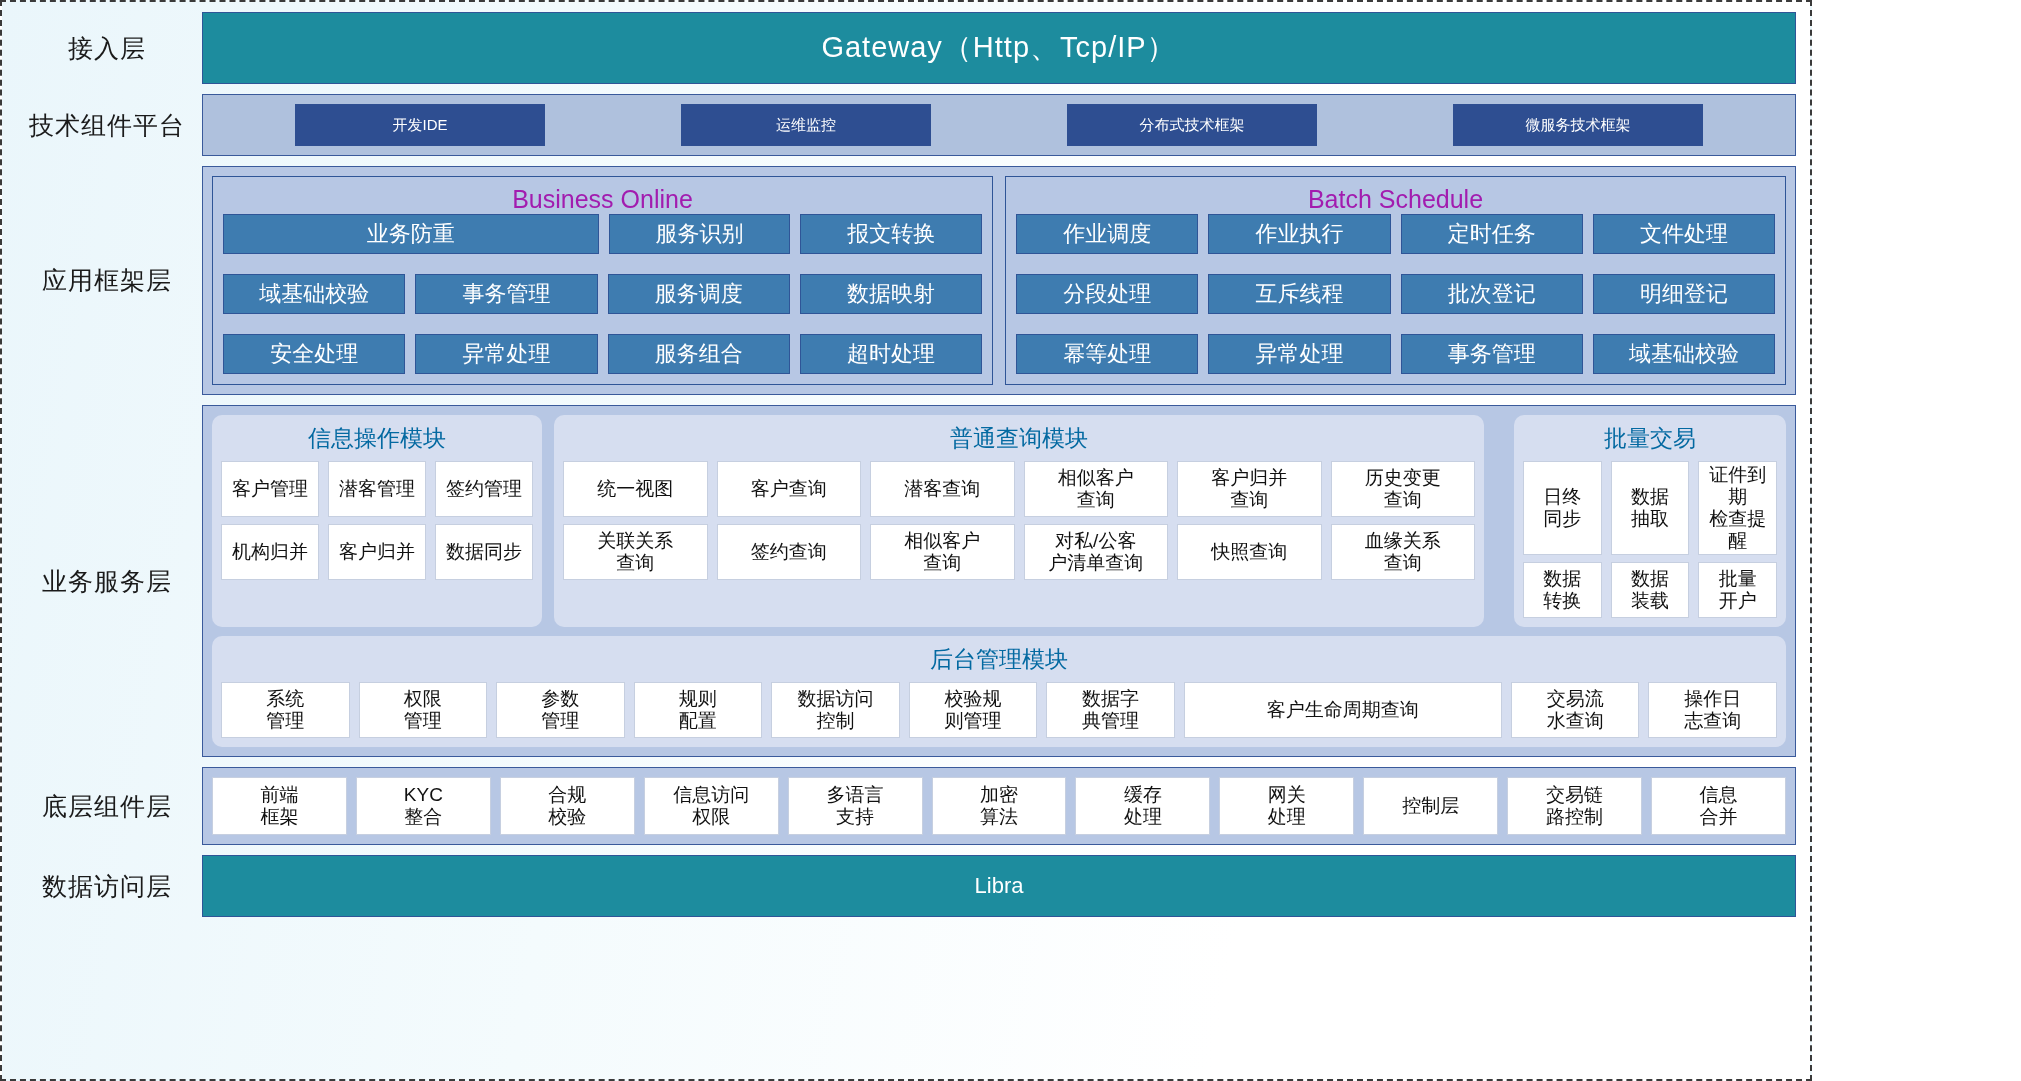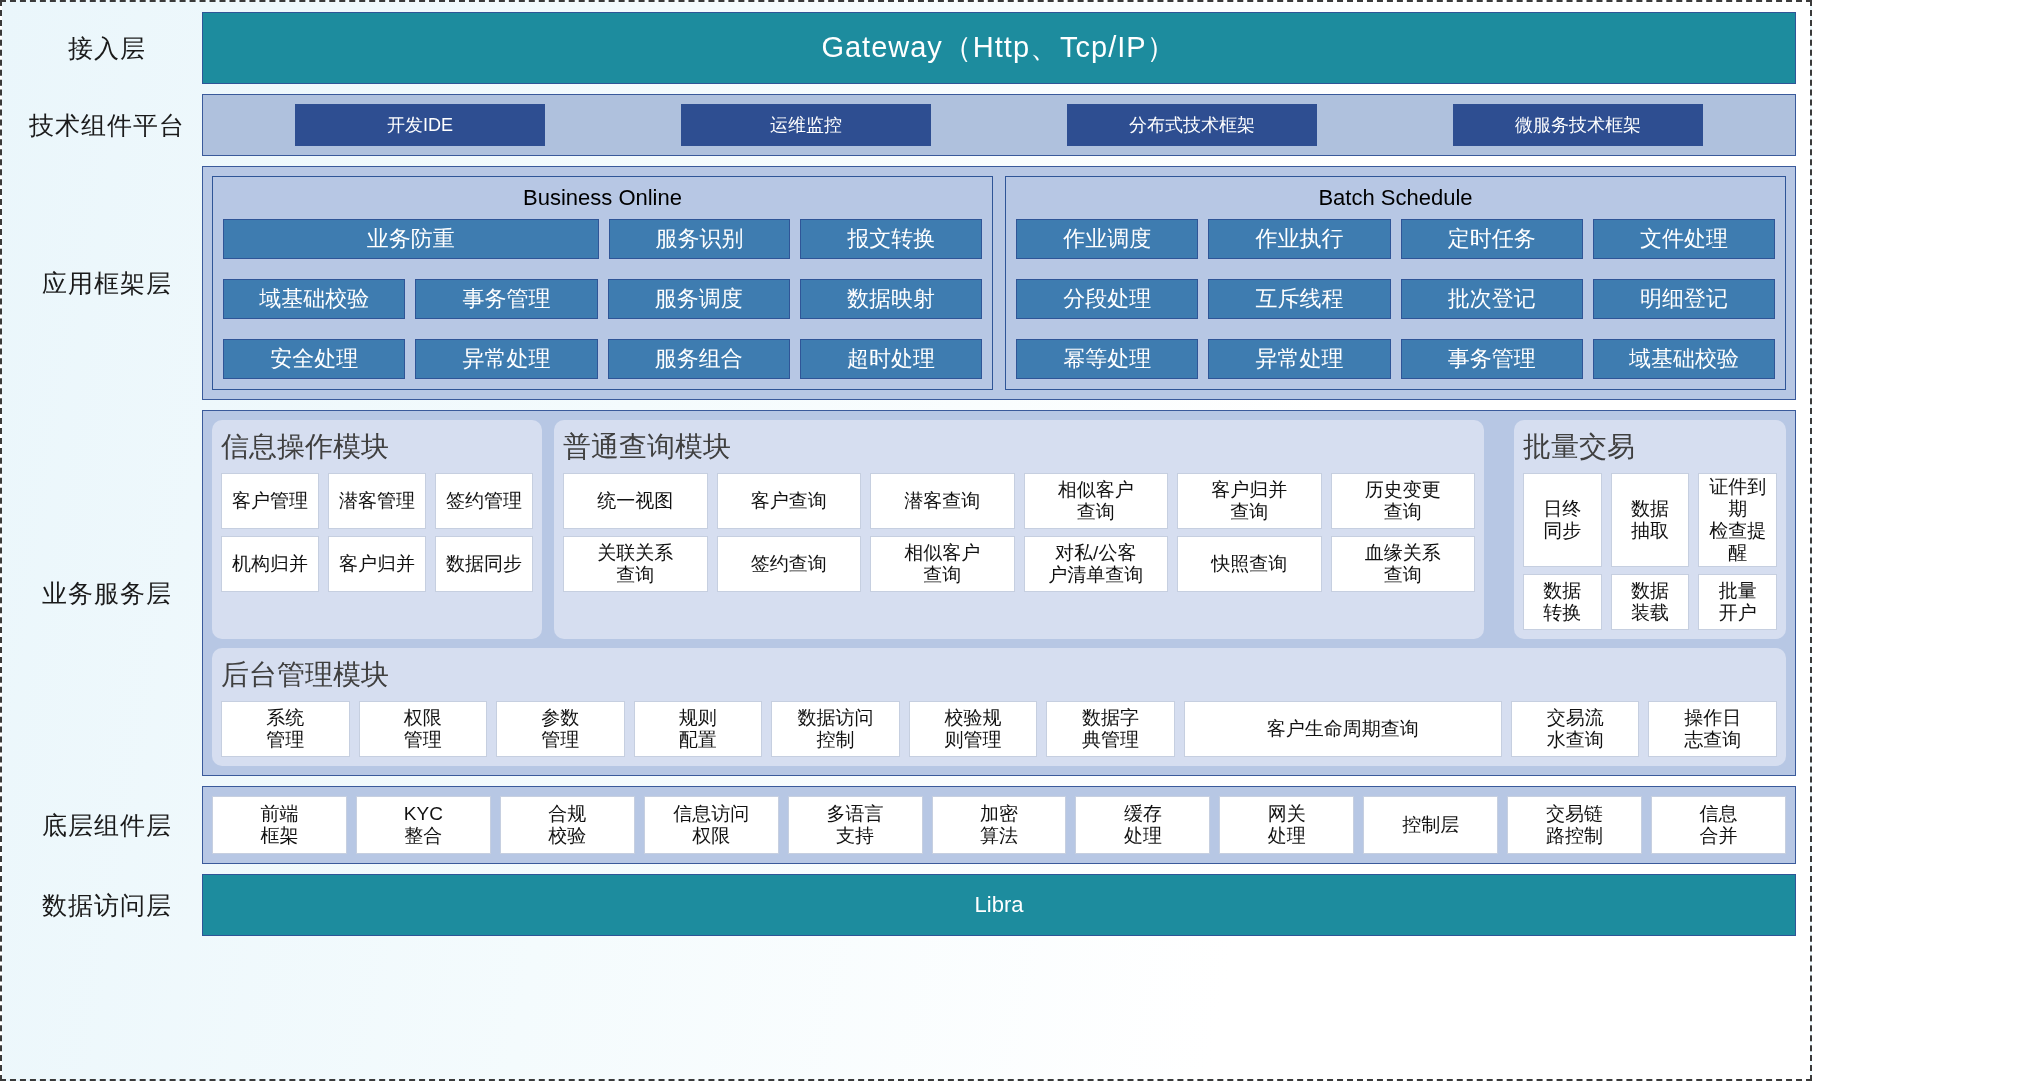--- a/index.html
+++ b/index.html
@@ -48,21 +48,21 @@
   .tech-strip {
     background: #afc1dd;
     border: 1px solid #3a5a9b;
     height: 62px;
     display: flex; align-items: center; justify-content: space-around;
     padding: 0 24px;
   }
   .tech-chip {
     background: #2e4e91;
     color: #ffffff;
-    font-size: 18px;
+    font-size: 15px;
     height: 42px;
     min-width: 250px;
     display: flex; align-items: center; justify-content: center;
     padding: 0 18px;
   }
 
   
   .appfw {
     background: #b7c7e4;
     border: 1px solid #3a5a9b;
@@ -70,23 +70,23 @@
     display: flex; gap: 12px;
   }
   .fw-panel {
     background: #b7c7e4;
     border: 1.5px solid #2f5597;
     flex: 1 1 0;
     padding: 8px 10px 10px;
   }
   .fw-title {
     text-align: center;
-    font-size: 22px;
-    color: #000000;
-    margin-bottom: 8px;
+    font-size: 25px;
+    color: #a21caf;
+    margin-bottom: 0;
   }
   .fw-grid { display: flex; flex-direction: column; gap: 20px; }
   .fw-line { display: flex; gap: 10px; }
   .fw-cell {
     background: #3e7cb0;
     border: 1px solid #2f5597;
     color: #ffffff;
     font-size: 22px;
     height: 40px;
     flex: 1 1 0;
@@ -102,22 +102,23 @@
     padding: 9px;
     display: flex; flex-direction: column; gap: 9px;
   }
   .bs-top { display: flex; gap: 12px; }
   .mod {
     background: #d6def0;
     border-radius: 10px;
     padding: 6px 9px 9px;
   }
   .mod-title {
-    font-size: 28px;
-    color: #404040;
+    text-align: center;
+    font-size: 23px;
+    color: #0369a1;
     margin: 2px 0 7px;
   }
   .mod-grid { display: flex; flex-direction: column; gap: 7px; }
   .mod-line { display: flex; gap: 9px; }
   .wcell {
     background: #ffffff;
     border: 1px solid #c6cfe0;
     color: #111;
     font-size: 19px;
     line-height: 1.16;

